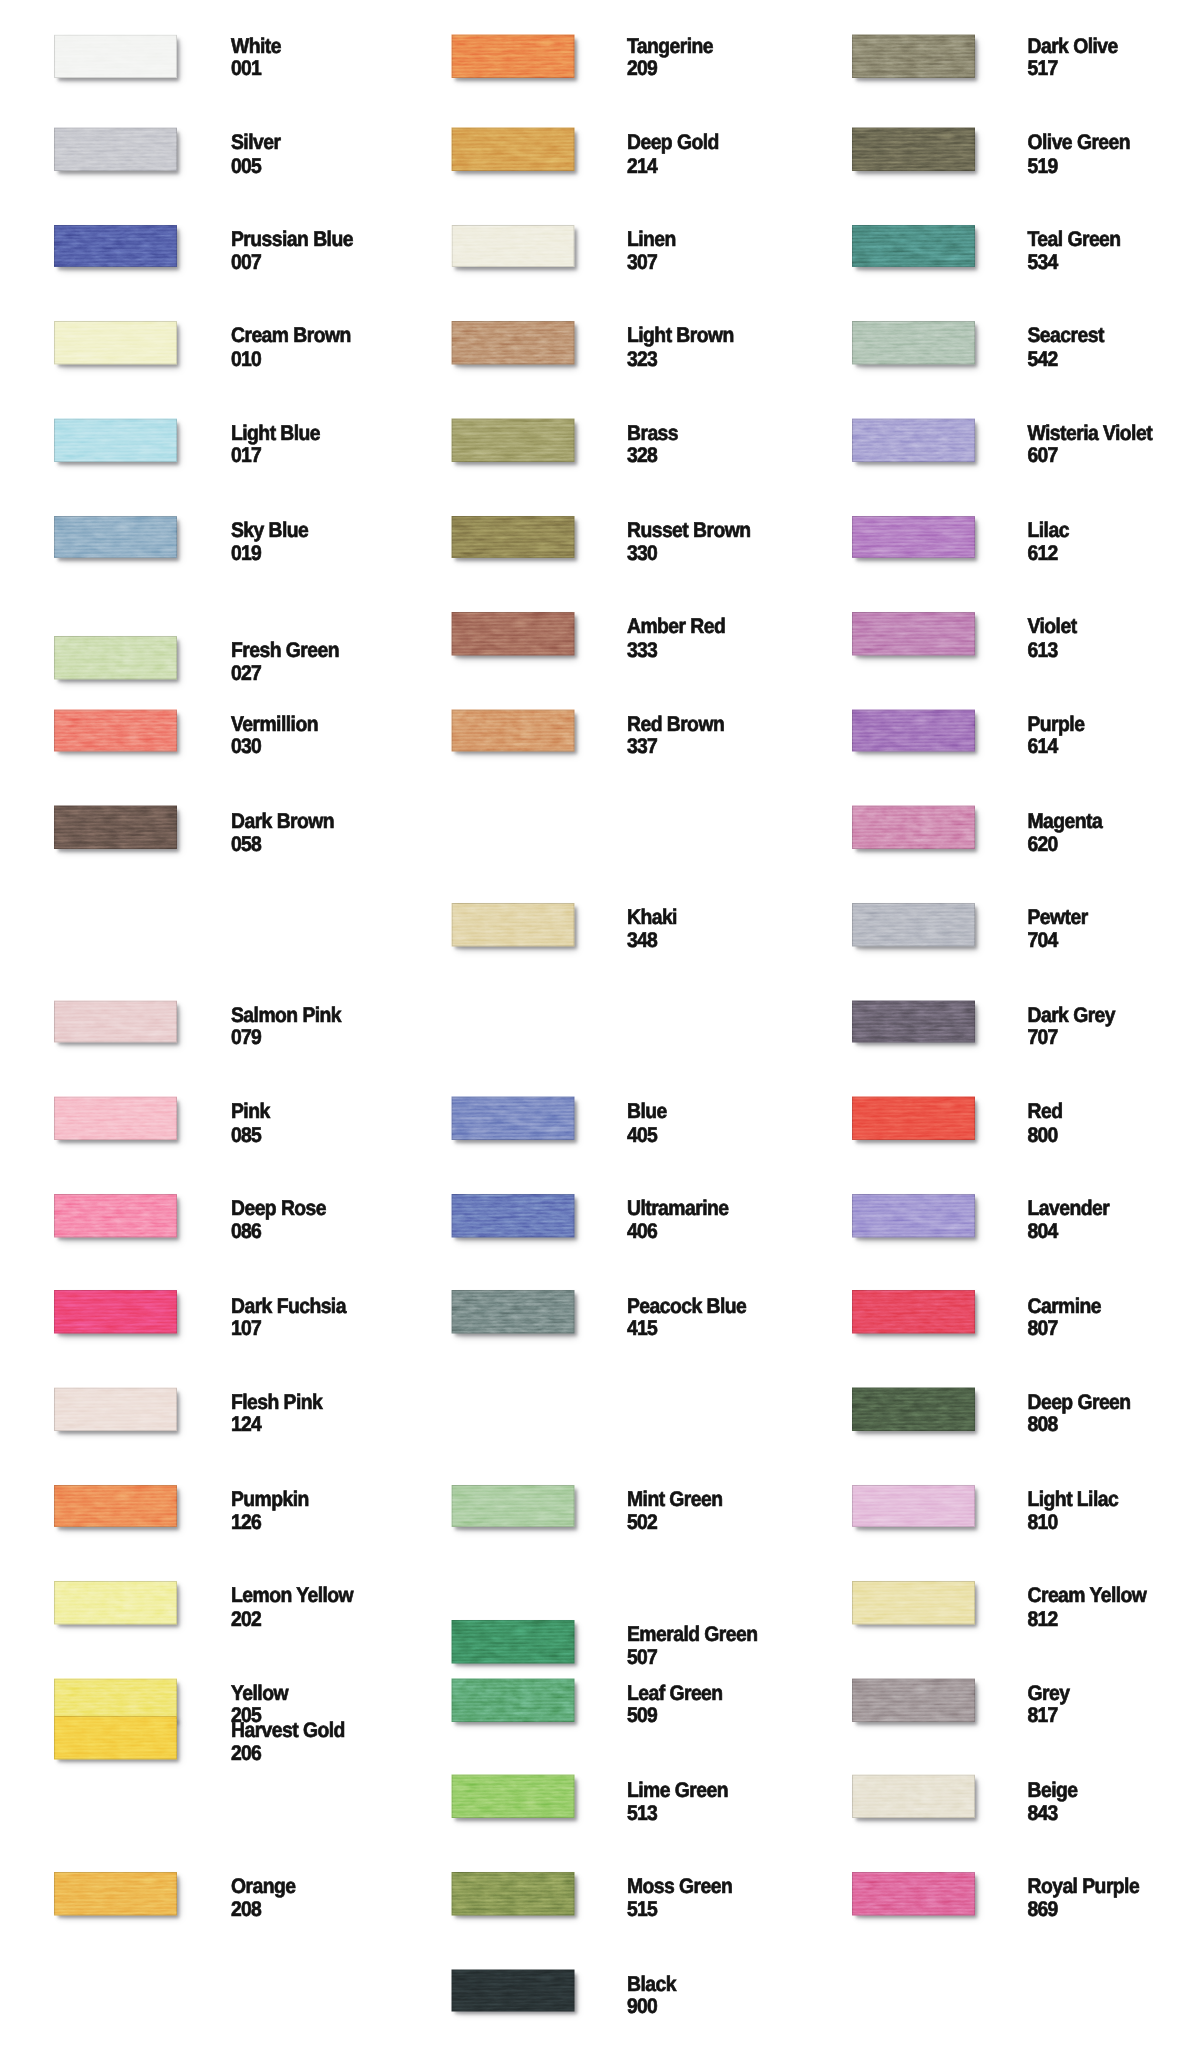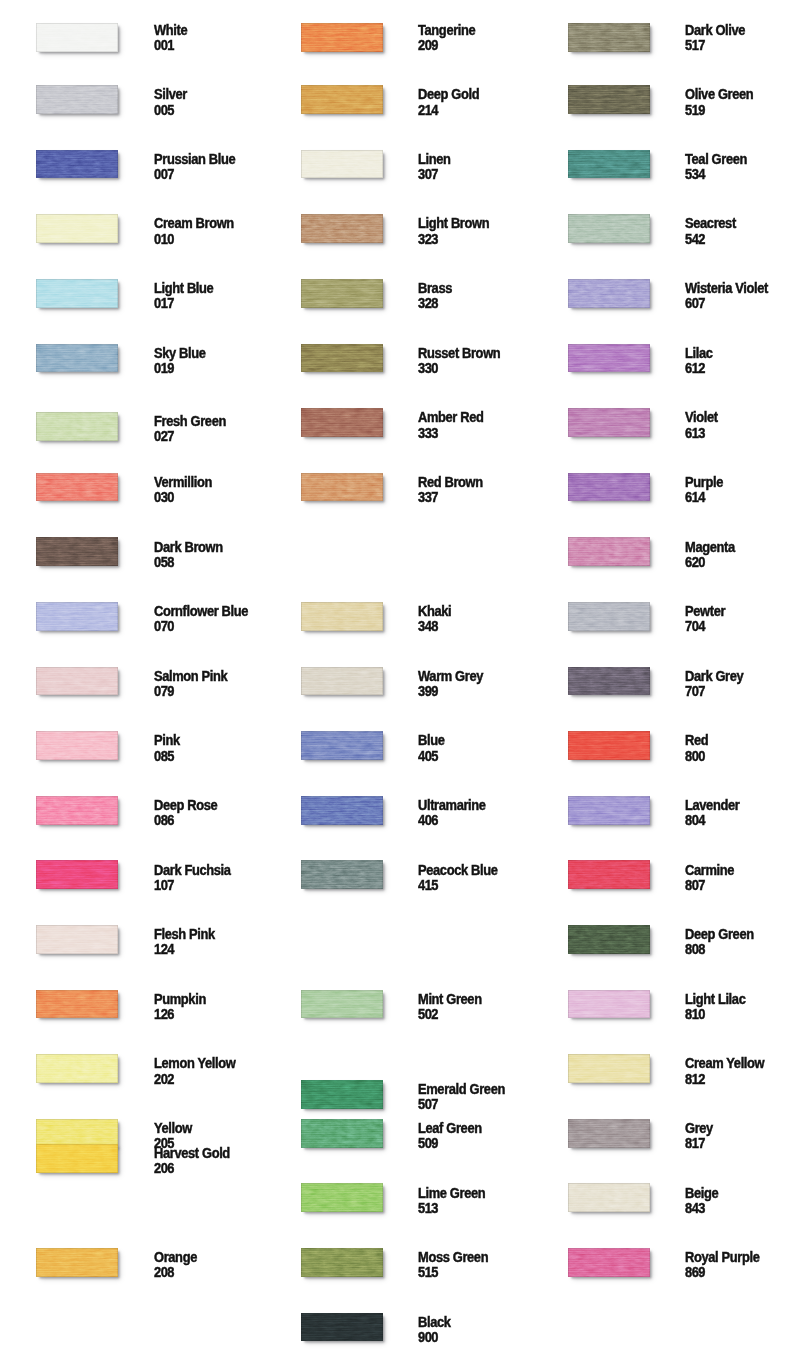--- a/index.html
+++ b/index.html
@@ -204,21 +204,21 @@
       <div class="sw" style="top: 0px; background-color: rgb(148, 178, 200);">
           <svg viewBox="0 0 84 28" preserveAspectRatio="none">
             <rect width="84" height="28" filter="url(#tx5)"></rect>
           </svg>
           <div class="stripe"></div>
           <div class="edge"></div>
         </div>
       <div class="lbl">Sky Blue</div>
       <div class="code">019</div>
     </div>
-    <div class="row" style="top:412px">
+    <div class="row" style="top:424px">
       <div class="sw" style="top: 0px; background-color: rgb(207, 223, 180);">
           <svg viewBox="0 0 84 28" preserveAspectRatio="none">
             <rect width="84" height="28" filter="url(#tx8)"></rect>
           </svg>
           <div class="stripe"></div>
           <div class="edge"></div>
         </div>
       <div class="lbl">Fresh Green</div>
       <div class="code">027</div>
     </div>
@@ -236,31 +236,20 @@
     <div class="row" style="top:537.41px">
       <div class="sw" style="top: 0px; background-color: rgb(111, 91, 82);">
           <svg viewBox="0 0 84 28" preserveAspectRatio="none">
             <rect width="84" height="28" filter="url(#tx4)"></rect>
           </svg>
           <div class="stripe"></div>
           <div class="edge"></div>
         </div>
       <div class="lbl">Dark Brown</div>
       <div class="code">058</div>
-    </div>
-    <div class="row" style="top:602.02px">
-      <div class="sw" style="top: 0px; background-color: rgb(184, 190, 228);">
-          <svg viewBox="0 0 84 28" preserveAspectRatio="none">
-            <rect width="84" height="28" filter="url(#tx7)"></rect>
-          </svg>
-          <div class="stripe"></div>
-          <div class="edge"></div>
-        </div>
-      <div class="lbl">Cornflower Blue</div>
-      <div class="code">070</div>
     </div>
     <div class="row" style="top:666.62px">
       <div class="sw" style="top: 0px; background-color: rgb(234, 207, 208);">
           <svg viewBox="0 0 84 28" preserveAspectRatio="none">
             <rect width="84" height="28" filter="url(#tx0)"></rect>
           </svg>
           <div class="stripe"></div>
           <div class="edge"></div>
         </div>
       <div class="lbl">Salmon Pink</div>
@@ -459,31 +448,20 @@
       <div class="sw" style="top: 0px; background-color: rgb(227, 214, 171);">
           <svg viewBox="0 0 84 28" preserveAspectRatio="none">
             <rect width="84" height="28" filter="url(#tx4)"></rect>
           </svg>
           <div class="stripe"></div>
           <div class="edge"></div>
         </div>
       <div class="lbl">Khaki</div>
       <div class="code">348</div>
     </div>
-    <div class="row" style="top:666.62px">
-      <div class="sw" style="top: 0px; background-color: rgb(221, 215, 202);">
-          <svg viewBox="0 0 84 28" preserveAspectRatio="none">
-            <rect width="84" height="28" filter="url(#tx7)"></rect>
-          </svg>
-          <div class="stripe"></div>
-          <div class="edge"></div>
-        </div>
-      <div class="lbl">Warm Grey</div>
-      <div class="code">399</div>
-    </div>
     <div class="row" style="top:731.22px">
       <div class="sw" style="top: 0px; background-color: rgb(125, 140, 196);">
           <svg viewBox="0 0 84 28" preserveAspectRatio="none">
             <rect width="84" height="28" filter="url(#tx0)"></rect>
           </svg>
           <div class="stripe"></div>
           <div class="edge"></div>
         </div>
       <div class="lbl">Blue</div>
       <div class="code">405</div>

